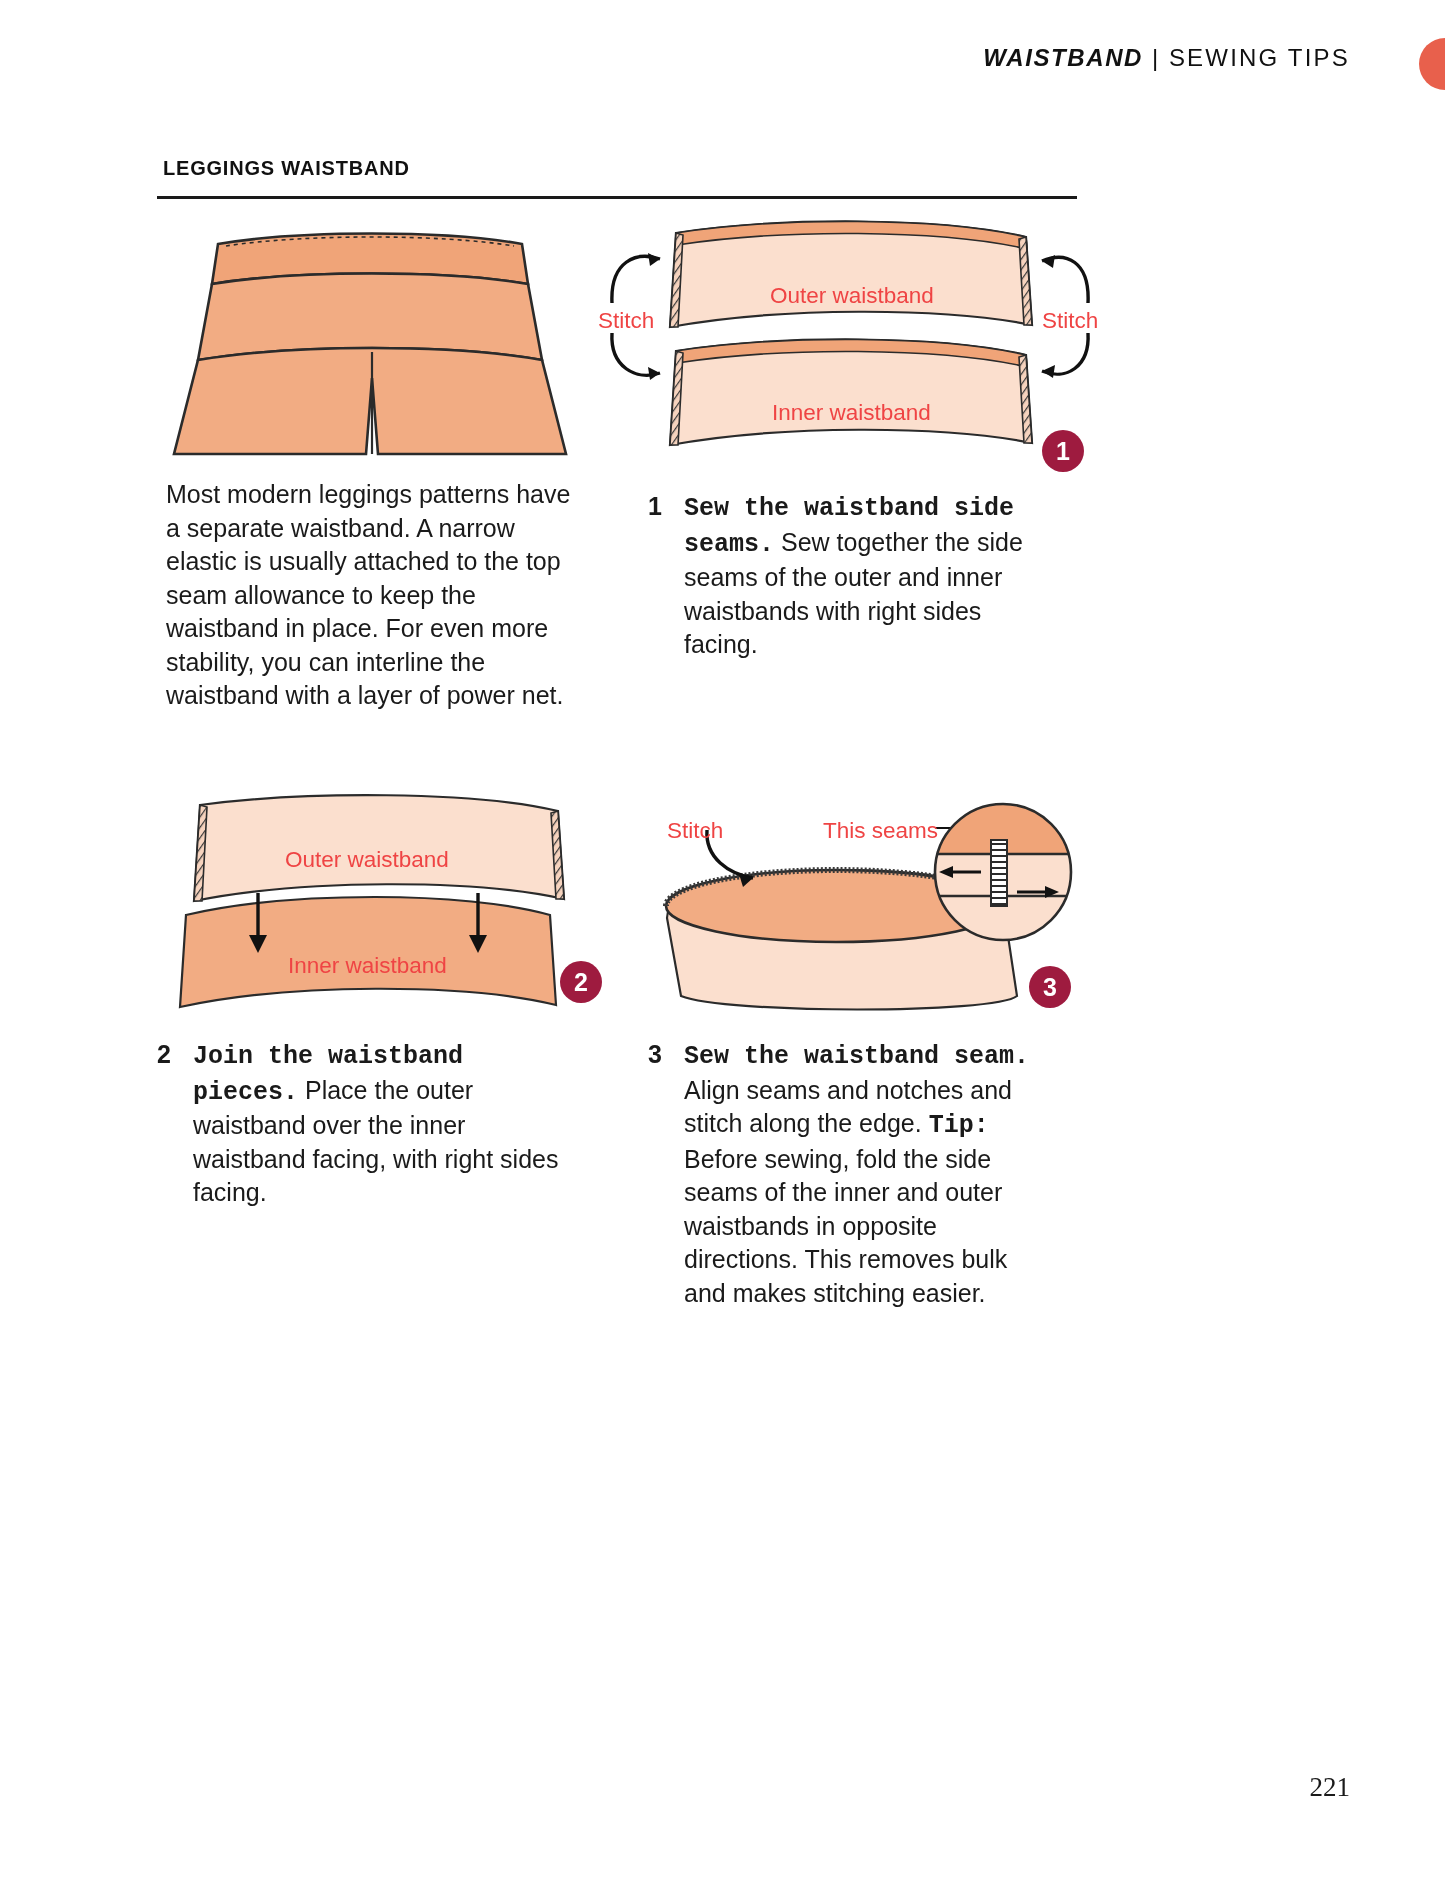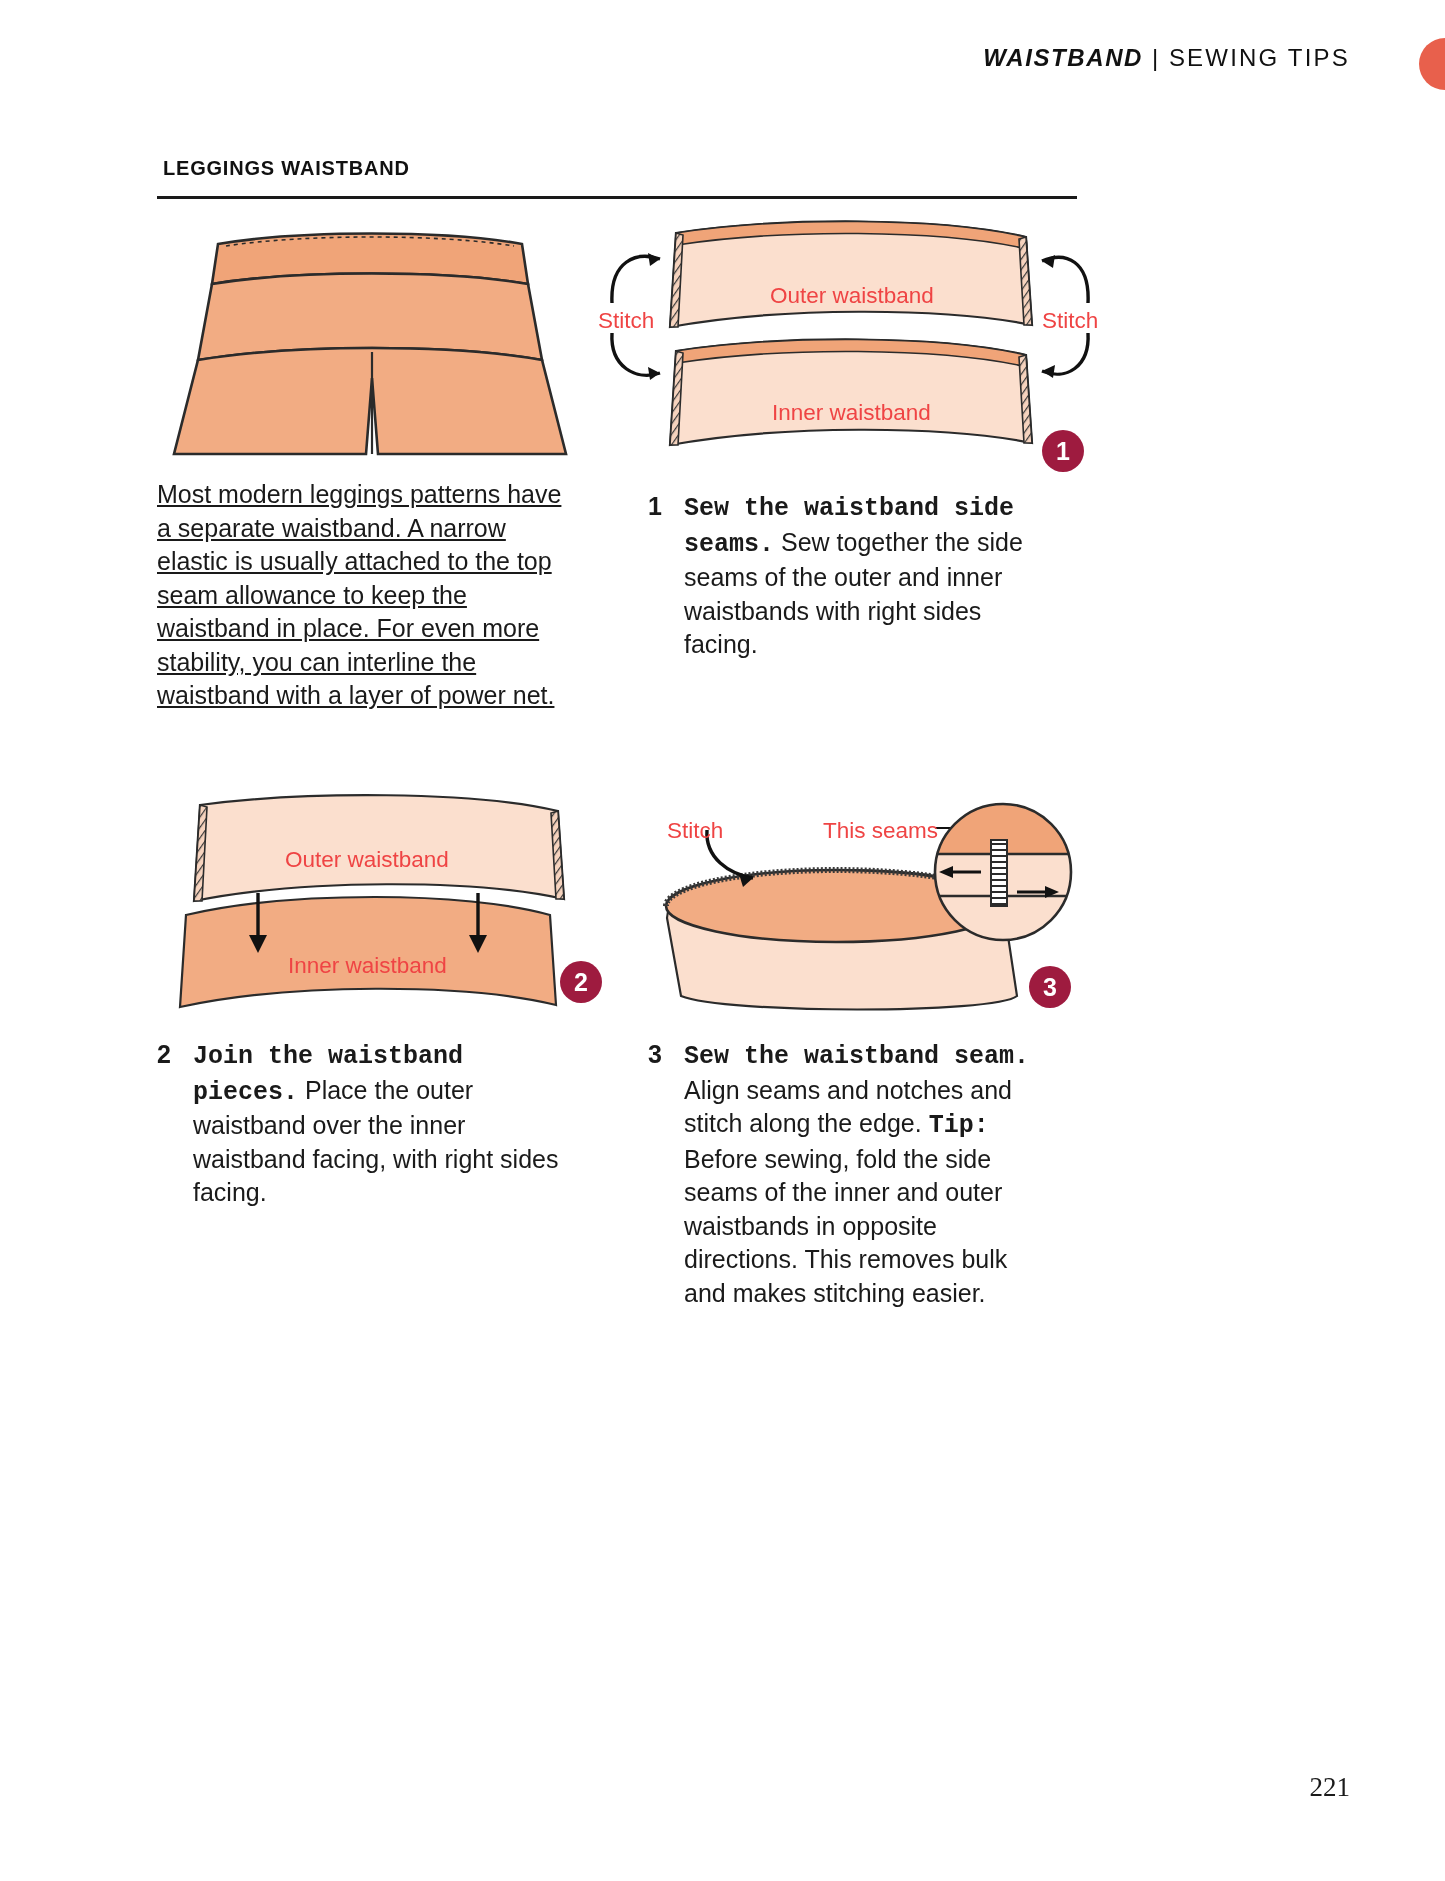--- a/index.html
+++ b/index.html
@@ -99,21 +99,21 @@
     <path d="M76,18 C152,6 292,6 364,18" fill="none" stroke="#2b2b2b" stroke-width="1.6" stroke-dasharray="4 4"></path>
 
     <path d="M62,56 C148,42 296,42 378,56 L392,132 C300,116 146,116 48,132 Z" fill="#F2AC83" stroke="#2b2b2b" stroke-width="2.6"></path>
 
     <path d="M48,132 C146,116 300,116 392,132 L416,226 L228,226 L222,150 L216,226 L24,226 Z" fill="#F2AC83" stroke="#2b2b2b" stroke-width="2.6"></path>
 
     <path d="M222,124 L222,226" fill="none" stroke="#2b2b2b" stroke-width="2.2"></path>
   </svg>
 </div>
 
-<div class="body-copy" style="left:157px; top:478px; width:415px;text-decoration:underline;">Most modern leggings patterns have a separate waistband. A narrow elastic is usually attached to the top seam allowance to keep the waistband in place. For even more stability, you can interline the waistband with a layer of power net.</div>
+<div class="body-copy" style="left:166px; top:478px; width:415px;">Most modern leggings patterns have a separate waistband. A narrow elastic is usually attached to the top seam allowance to keep the waistband in place. For even more stability, you can interline the waistband with a layer of power net.</div>
 
 <div class="fig" style="left:590px; top:215px; width:520px; height:265px;">
   <svg width="520" height="265" viewBox="0 0 520 265">
     <defs>
       <pattern id="serge" width="6" height="6" patternUnits="userSpaceOnUse" patternTransform="rotate(35)">
         <rect width="6" height="6" fill="#F6D3BE"></rect>
         <path d="M0,0 L0,6" stroke="#3a3a3a" stroke-width="2.4"></path>
       </pattern>
     </defs>
 

